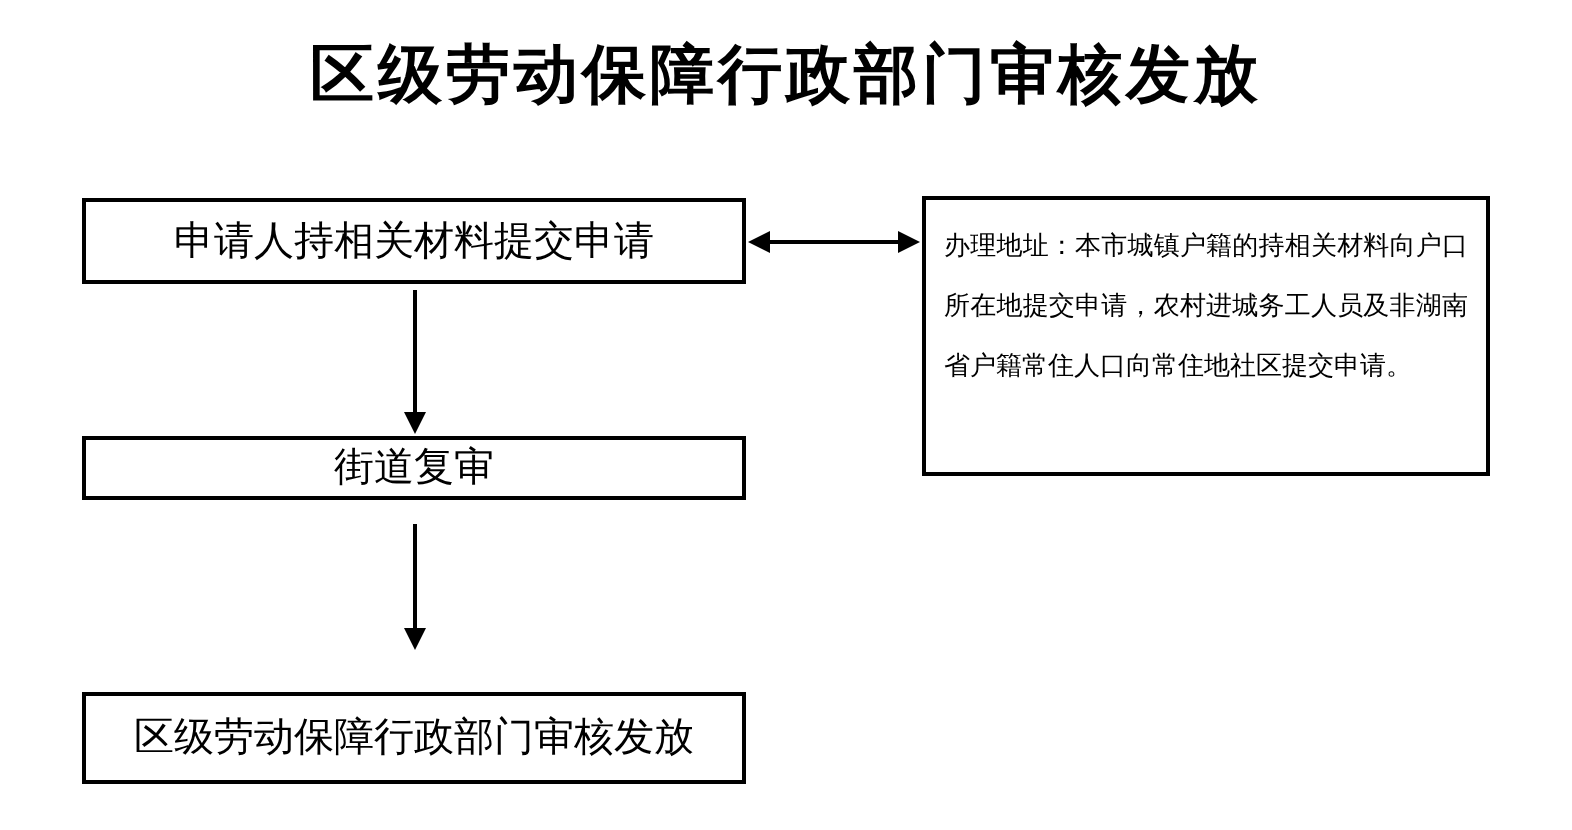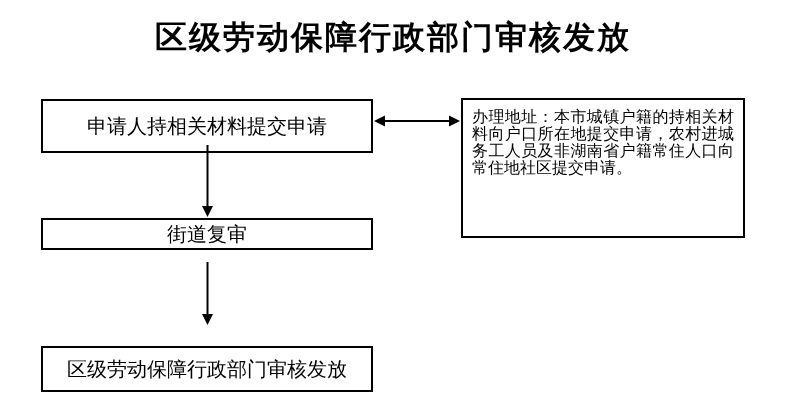--- a/index.html
+++ b/index.html
@@ -35,44 +35,44 @@
     border: 2px solid #000000;
     background: #ffffff;
     display: flex;
     align-items: center;
     justify-content: center;
     font-size: 20px;
     line-height: 1;
     white-space: nowrap;
     box-sizing: border-box;
   }
-  .flow-box.step-1 { top: 99px;  height: 54px; }
+  .flow-box.step-1 { top: 99px;  height: 43px; }
   .flow-box.step-2 { top: 218px; height: 32px; }
   .flow-box.step-3 { top: 326px; height: 46px; margin-top: 20px; }
   .note-box {
     position: absolute;
     left: 461px;
     top: 98px;
     width: 284px;
     height: 140px;
     border: 2px solid #000000;
     background: #ffffff;
     box-sizing: border-box;
     padding: 8px 9px 0 9px;
   }
   .note-heading {
     font-size: 15px;
     font-weight: bold;
     line-height: 25px;
     margin: 0 0 2px 0;
   }
   .note-body {
-    font-size: 16px;
+    font-size: 13px;
     font-weight: normal;
-    line-height: 17px;
+    line-height: 30px;
     margin: 0;
     letter-spacing: 0;
     text-align: justify;
   }
   .arrow-layer {
     position: absolute;
     left: 0;
     top: 0;
     width: 786px;
     height: 415px;

